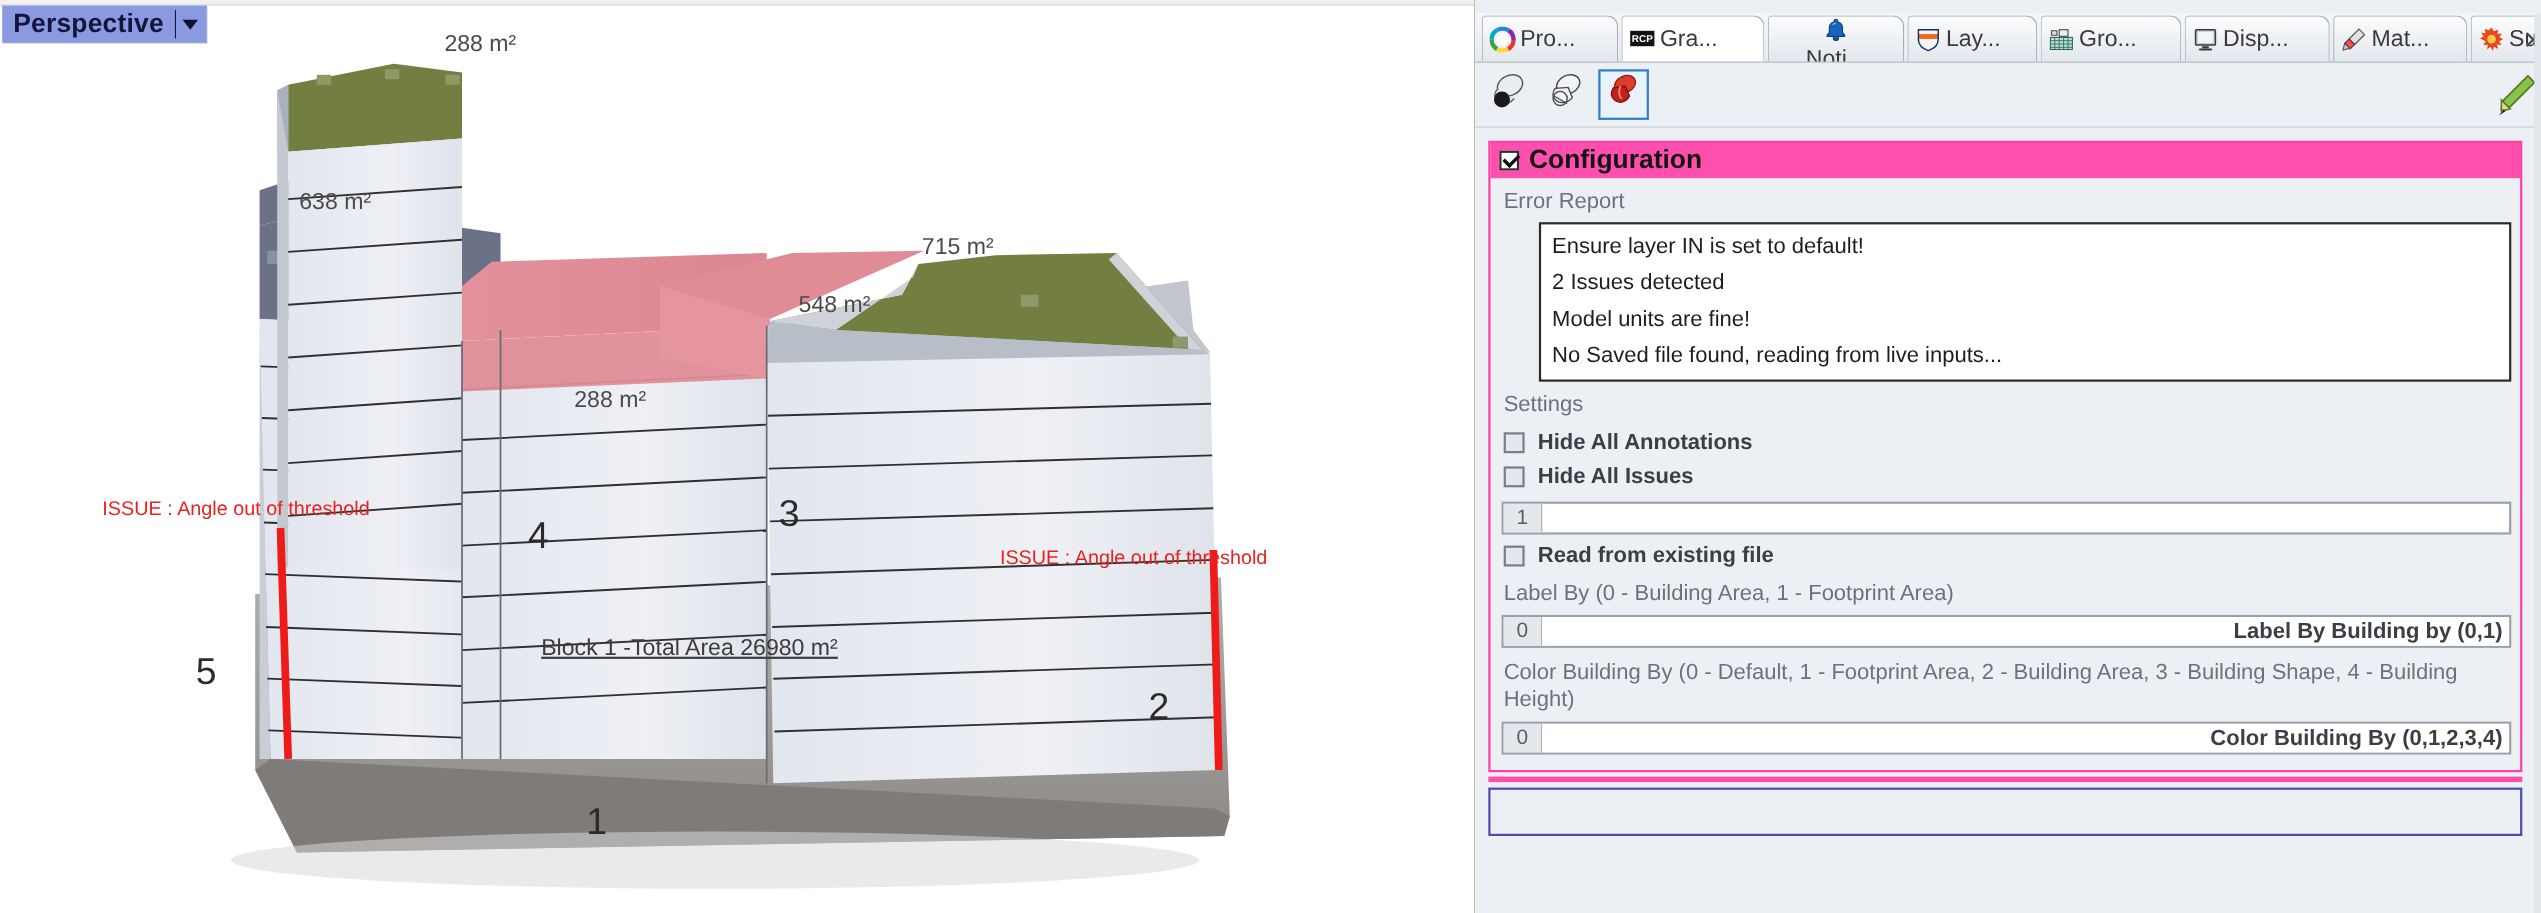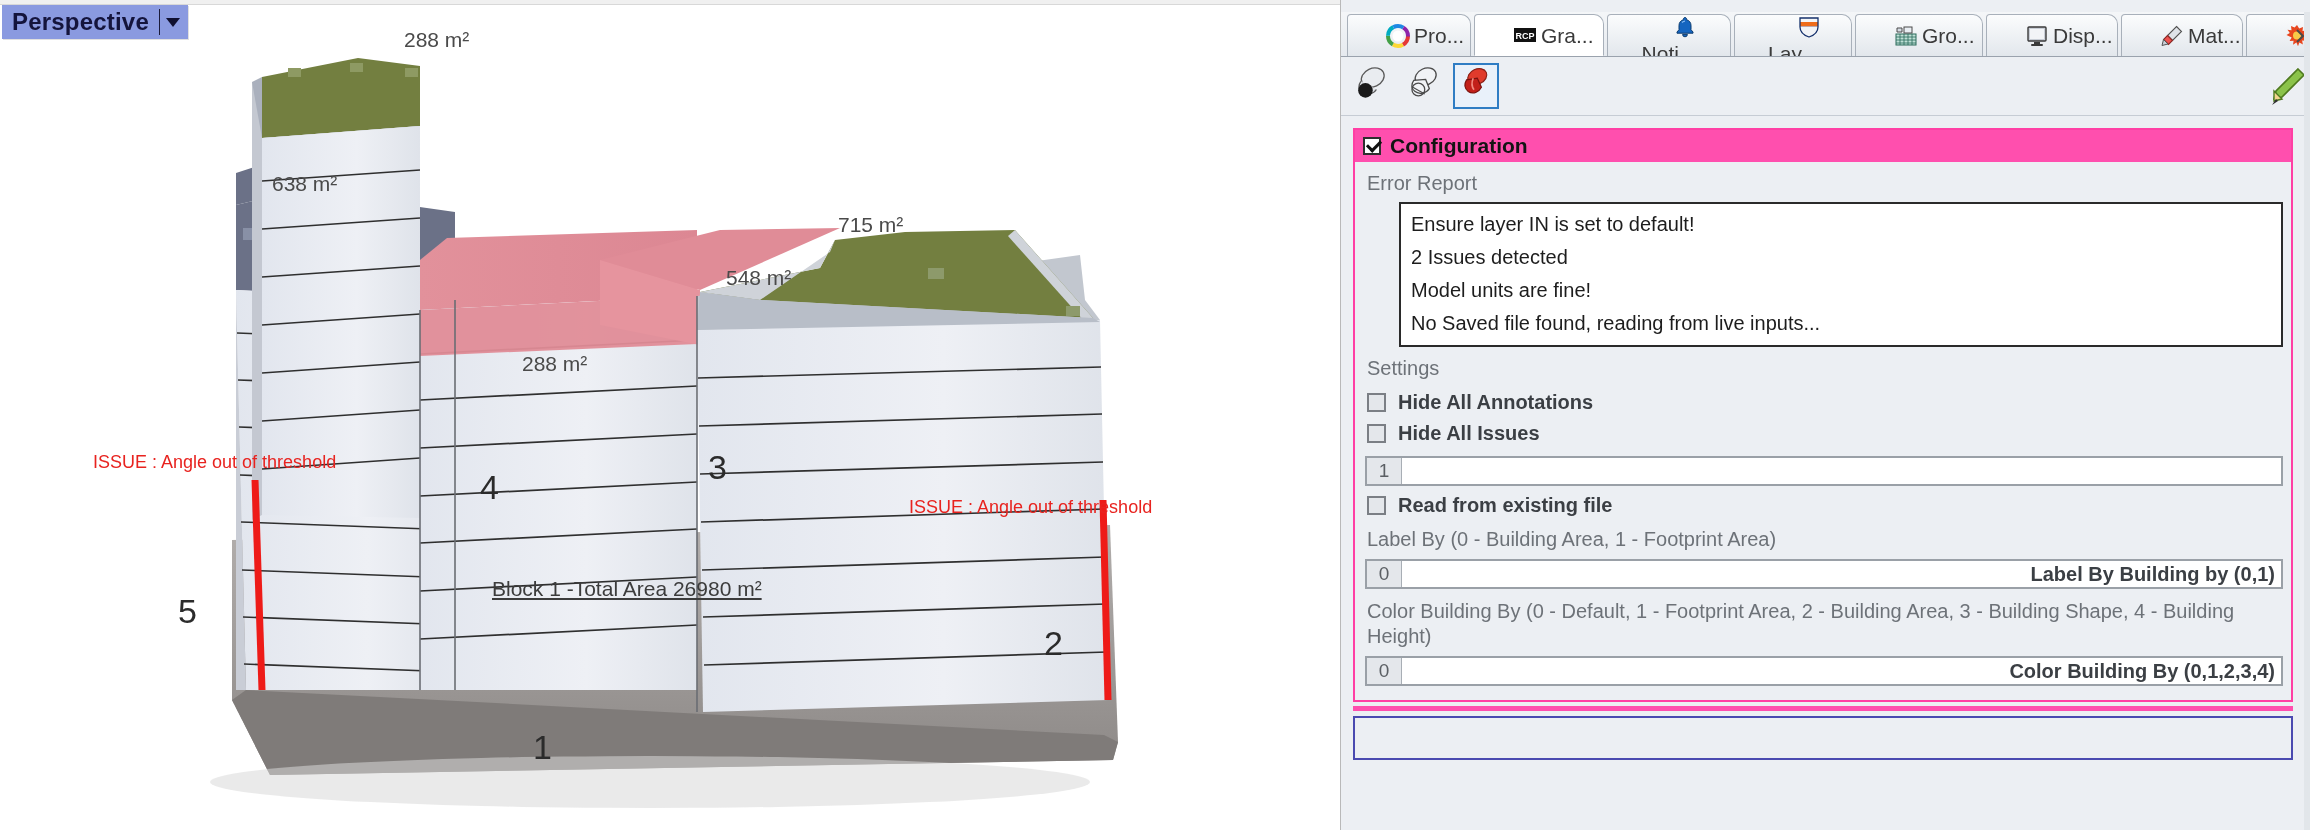--- a/index.html
+++ b/index.html
@@ -123,21 +123,20 @@
     background: #ffffff;
     z-index: 5;
     border-bottom: 1px solid #ffffff;
   }
   .tab .tlabel { line-height: 1; }
   .tab-ico {
     width: 24px; height: 24px;
     flex: 0 0 24px;
     position: relative;
     display: block;
-    margin-left: 32px;
   }
   #tab-arrow {
     position: absolute;
     right: 2px; top: 16px;
     width: 16px; height: 16px;
   }
 
   
   #iconstrip {
     position: absolute;
@@ -189,21 +188,21 @@
     box-sizing: border-box;
   }
   #cfg-header .chk:after {
     content:"";
     position:absolute; left:2px; top:1px;
     width: 11px; height: 6px;
     border-left: 3px solid #111;
     border-bottom: 3px solid #111;
     transform: rotate(-45deg);
   }
-  #cfg-title { font-size: 21px; font-weight: bold; color: #141414; }
+  #cfg-title { font-size: 24px; font-weight: bold; color: #141414; }
 
   #cfg-body { padding: 6px 8px 10px 8px; }
 
   .section-label {
     font-size: 20px;
     color: #6d7278;
     padding: 4px 2px 7px 4px;
   }
   #error-box {
     border: 2px solid #2a2a2a;
@@ -488,21 +487,21 @@
         <span class="tab-ico">
           <svg viewBox="0 0 24 24" width="24" height="24">
             <path d="M12 2.5c-.9 0-1.6.7-1.6 1.6v.6C7.8 5.4 6 7.6 6 10.4v4.3l-2 2.3v1.2h16v-1.2l-2-2.3v-4.3c0-2.8-1.8-5-4.4-5.7v-.6c0-.9-.7-1.6-1.6-1.6z" fill="#1565C0" stroke="#0d3c6e" stroke-width="1"></path>
             <path d="M9.6 19.4a2.4 2.4 0 0 0 4.8 0z" fill="#1565C0" stroke="#0d3c6e" stroke-width="1"></path>
             <path d="M9 7.5c1-1 2-1.4 3-1.4" stroke="#7fb6f0" stroke-width="1.4" fill="none"></path>
           </svg>
         </span>
         <span class="tlabel">Noti...</span>
       </div>
 
-      <div class="tab" style="left:393px; width:118px;flex-direction:column;">
+      <div class="tab" style="left:393px; width:118px;">
         <span class="tab-ico">
           <svg viewBox="0 0 24 24" width="24" height="24">
             <path d="M3 3h18v9c0 5-4.5 8.5-9 10C7.5 20.5 3 17 3 12z" fill="#1f4fa8"></path>
             <path d="M3 3h18v4H3z" fill="#f4f6f8"></path>
             <path d="M3 7h18v4.5H3z" fill="#ef6c1a"></path>
             <path d="M3 11.5h18v1c0 5-4.5 8.5-9 10-4.5-1.5-9-5-9-10z" fill="#f2f4f7"></path>
             <path d="M3 3h18v9c0 5-4.5 8.5-9 10C7.5 20.5 3 17 3 12z" fill="none" stroke="#14306b" stroke-width="1.3"></path>
           </svg>
         </span>
         <span class="tlabel">Lay...</span>

